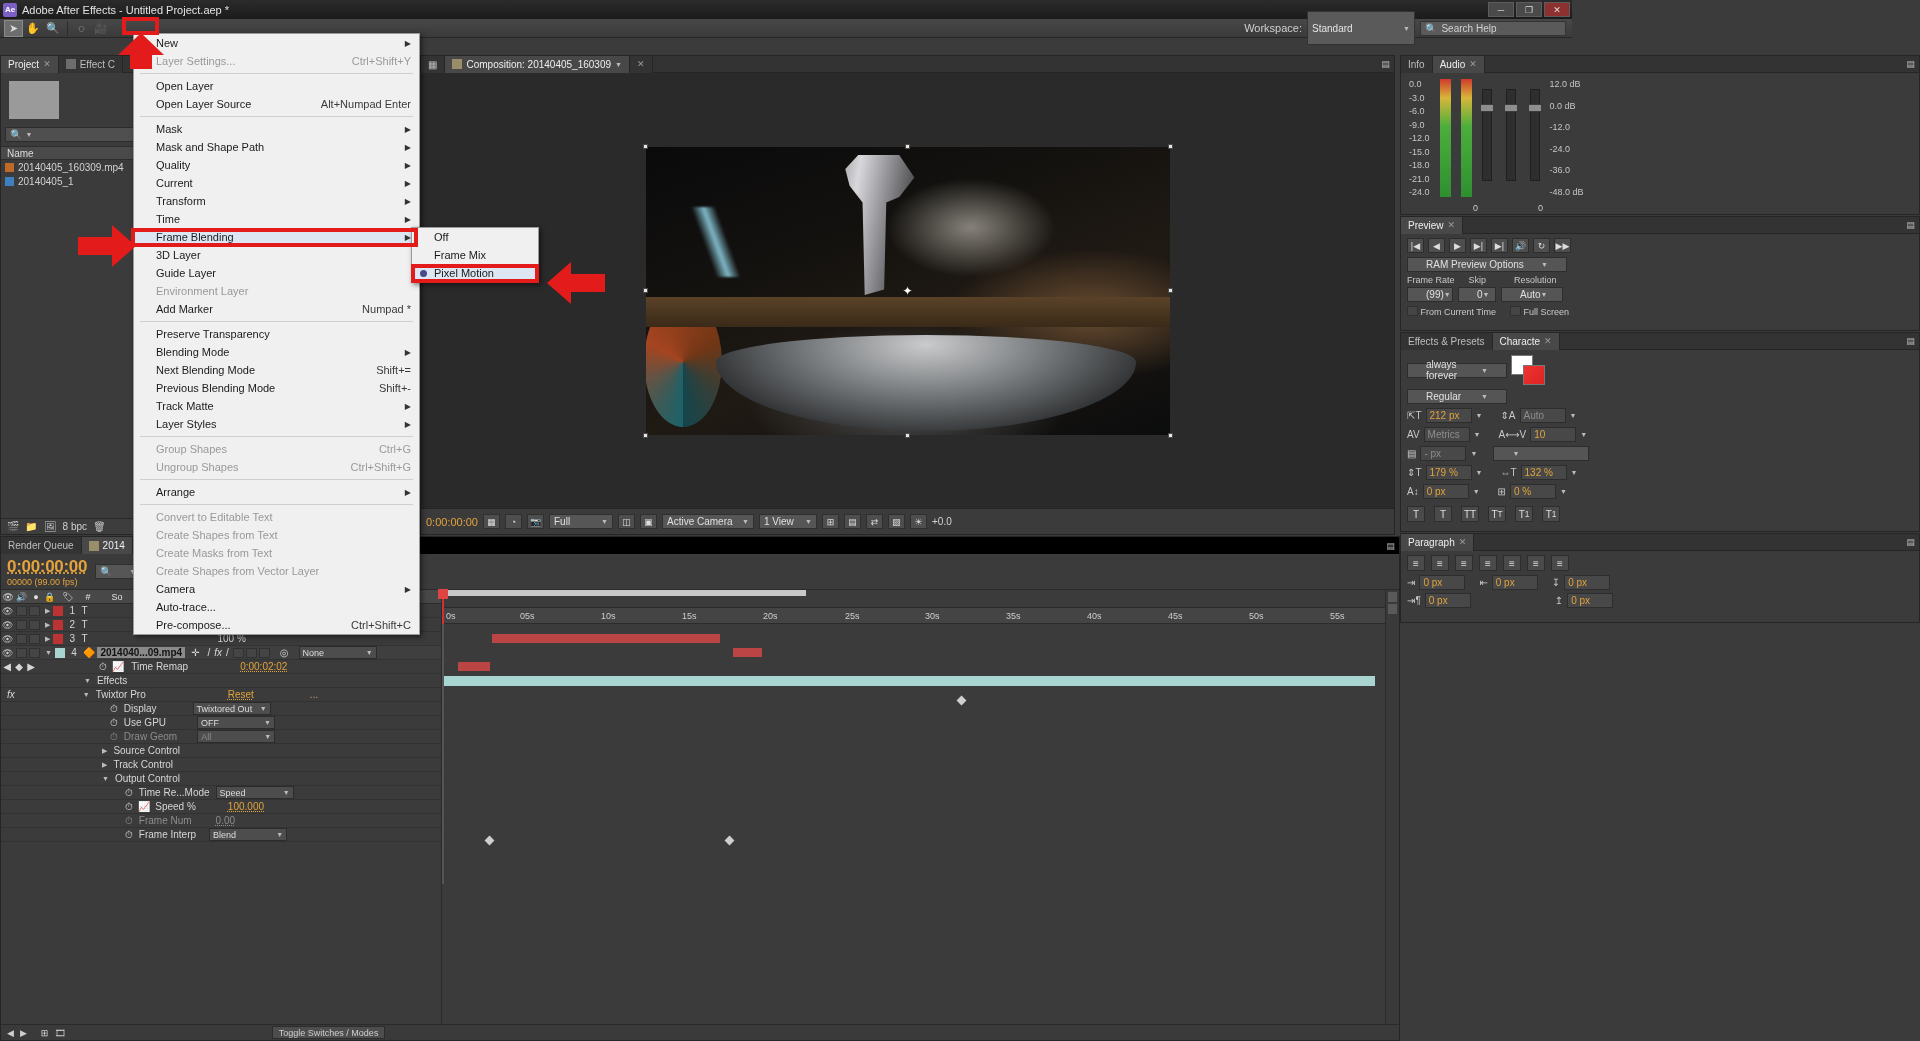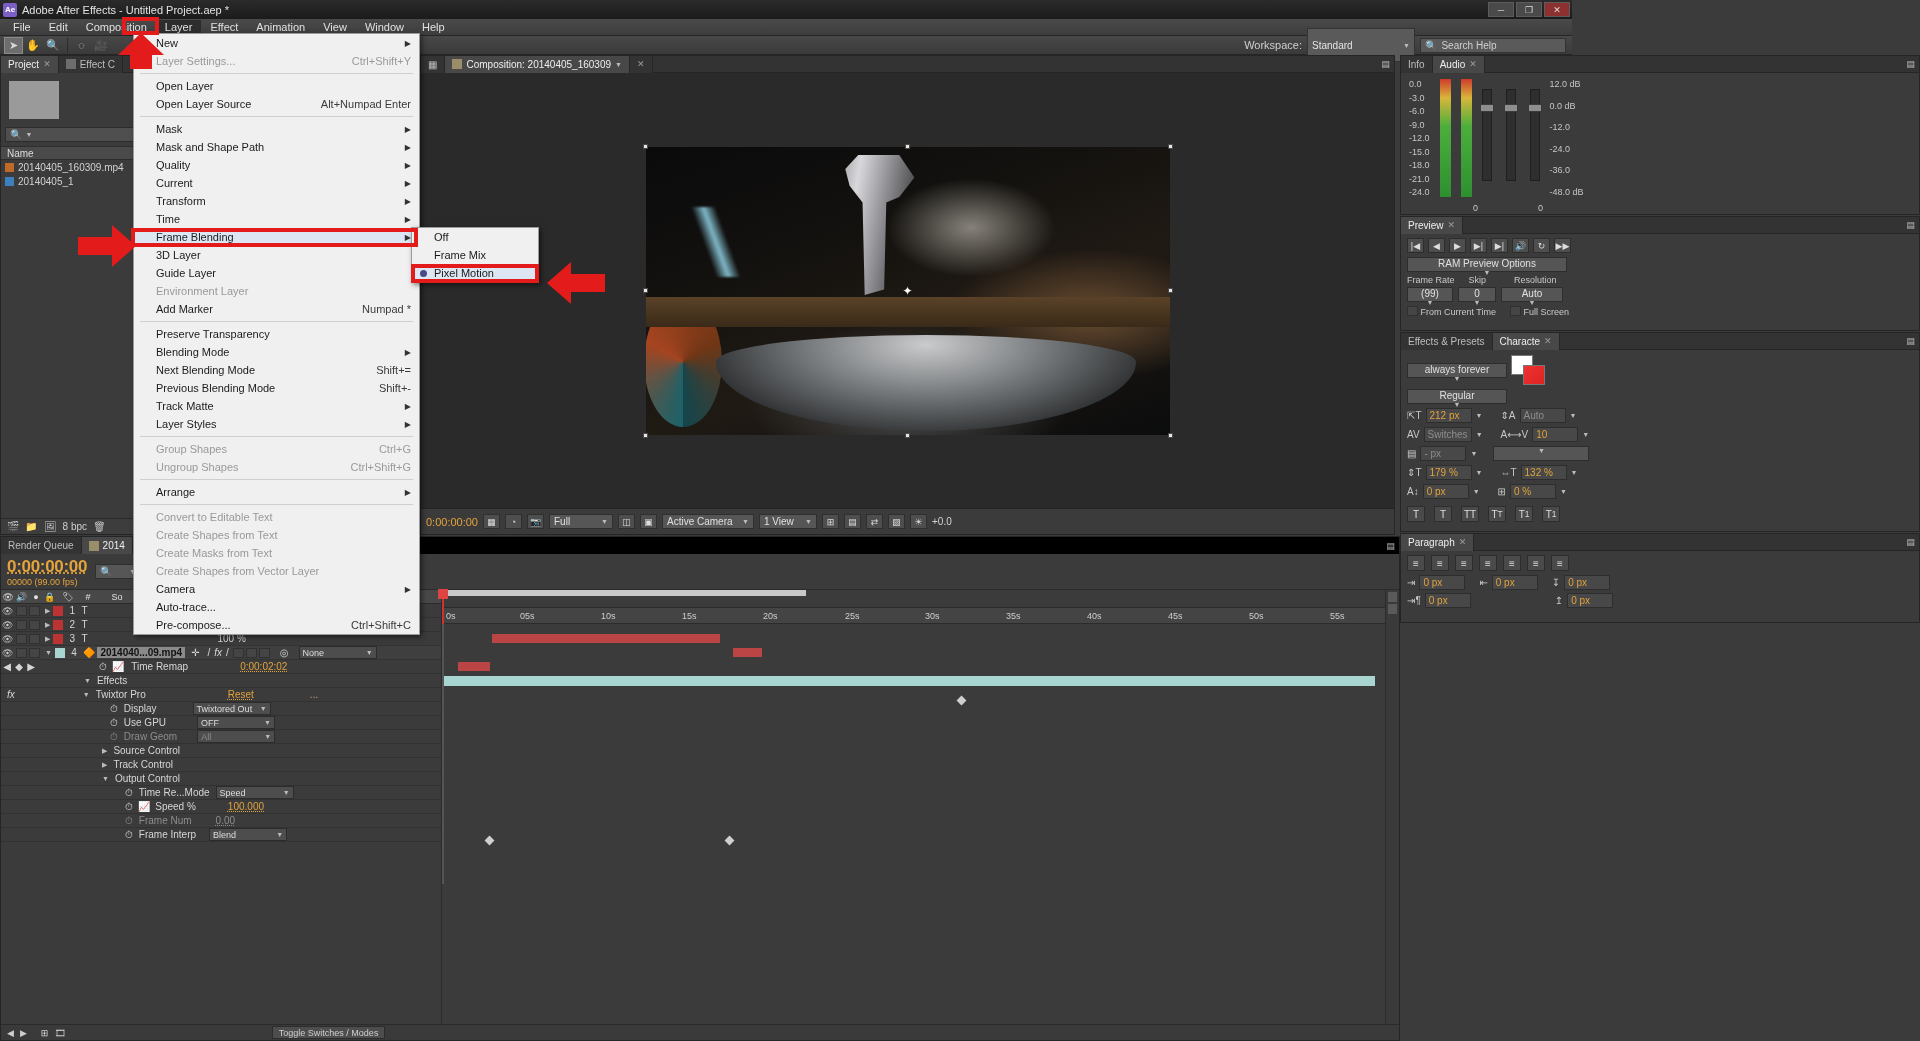--- a/index.html
+++ b/index.html
@@ -117,21 +117,21 @@
   .vslider { width:10px; height:92px; background:#2e2e2e; border:1px solid #1f1f1f;
     position:relative; }
   .vslider i { position:absolute; left:-3px; top:14px; width:14px;height:8px;
     background:#8e8e8e; border:1px solid #3a3a3a; display:block; }
   #preview { left:1400px; top:216px; width:520px; height:115px; }
   .prev-row { display:flex; align-items:center; gap:4px; padding:4px 6px; }
   .pvbtn { width:17px;height:15px; background:#4e4e4e; border:1px solid #2d2d2d;
     display:flex;align-items:center;justify-content:center; color:#ddd; font-size:9px; }
   .drop { height:15px; background:#555; border:1px solid #2d2d2d; color:#e0e0e0;
     font-size:10px; display:flex;align-items:center;justify-content:space-between;
-    padding:0 6px;flex-direction:column; }
+    padding:0 18px; }
   .lbl { font-size:10px; color:#c9c9c9; }
   #charpanel { left:1400px; top:332px; width:520px; height:200px; }
   #parapanel { left:1400px; top:533px; width:520px; height:90px; }
   .char-grid { padding:5px 6px; display:flex; flex-direction:column; gap:4px; }
   .cg-row { display:flex; align-items:center; gap:4px; }
   .swatches { position:relative; width:34px;height:30px; }
   .sw-fill { position:absolute; left:0;top:0;width:22px;height:20px;background:#fff;
     border:1px solid #777; }
   .sw-stroke{ position:absolute; right:0;bottom:0;width:22px;height:20px;
     background:linear-gradient(135deg,#e33,#d22); border:1px solid #777; }
@@ -201,31 +201,20 @@
   <div class="titlebar">
     <span class="ae-logo">Ae</span>
     <span class="title-text">Adobe After Effects - Untitled Project.aep *</span>
     <div class="winbtns">
       <div class="winbtn">─</div>
       <div class="winbtn">❐</div>
       <div class="winbtn close">✕</div>
     </div>
   </div>
 
-  <div class="menubar">
-    <div class="mi">File</div>
-    <div class="mi">Edit</div>
-    <div class="mi">Composition</div>
-    <div class="mi active">Layer</div>
-    <div class="mi">Effect</div>
-    <div class="mi">Animation</div>
-    <div class="mi">View</div>
-    <div class="mi">Window</div>
-    <div class="mi">Help</div>
-  </div>
 
   <div class="toolbar">
     <div class="tool sel">➤</div>
     <div class="tool">✋</div>
     <div class="tool">🔍</div>
     <div class="tsep"></div>
     <div class="tool">◌</div>
     <div class="tool">🎥</div>
     <div class="ws-area">
       <span class="ws-label">Workspace:</span>
@@ -483,21 +472,21 @@
         <span class="tri">▼</span>
         <span class="lbl" style="margin-left:14px">⇕A</span>
         <div class="numfield dim">
           <span>Auto</span>
         </div>
         <span class="tri">▼</span>
       </div>
       <div class="cg-row">
         <span class="lbl">AV</span>
         <div class="numfield dim">
-          <span>Switches</span>
+          <span>Metrics</span>
         </div>
         <span class="tri">▼</span>
         <span class="lbl" style="margin-left:14px">A⟷V</span>
         <div class="numfield">
           <span>10</span>
         </div>
         <span class="tri">▼</span>
       </div>
       <div class="cg-row">
         <span class="lbl">▤</span>

